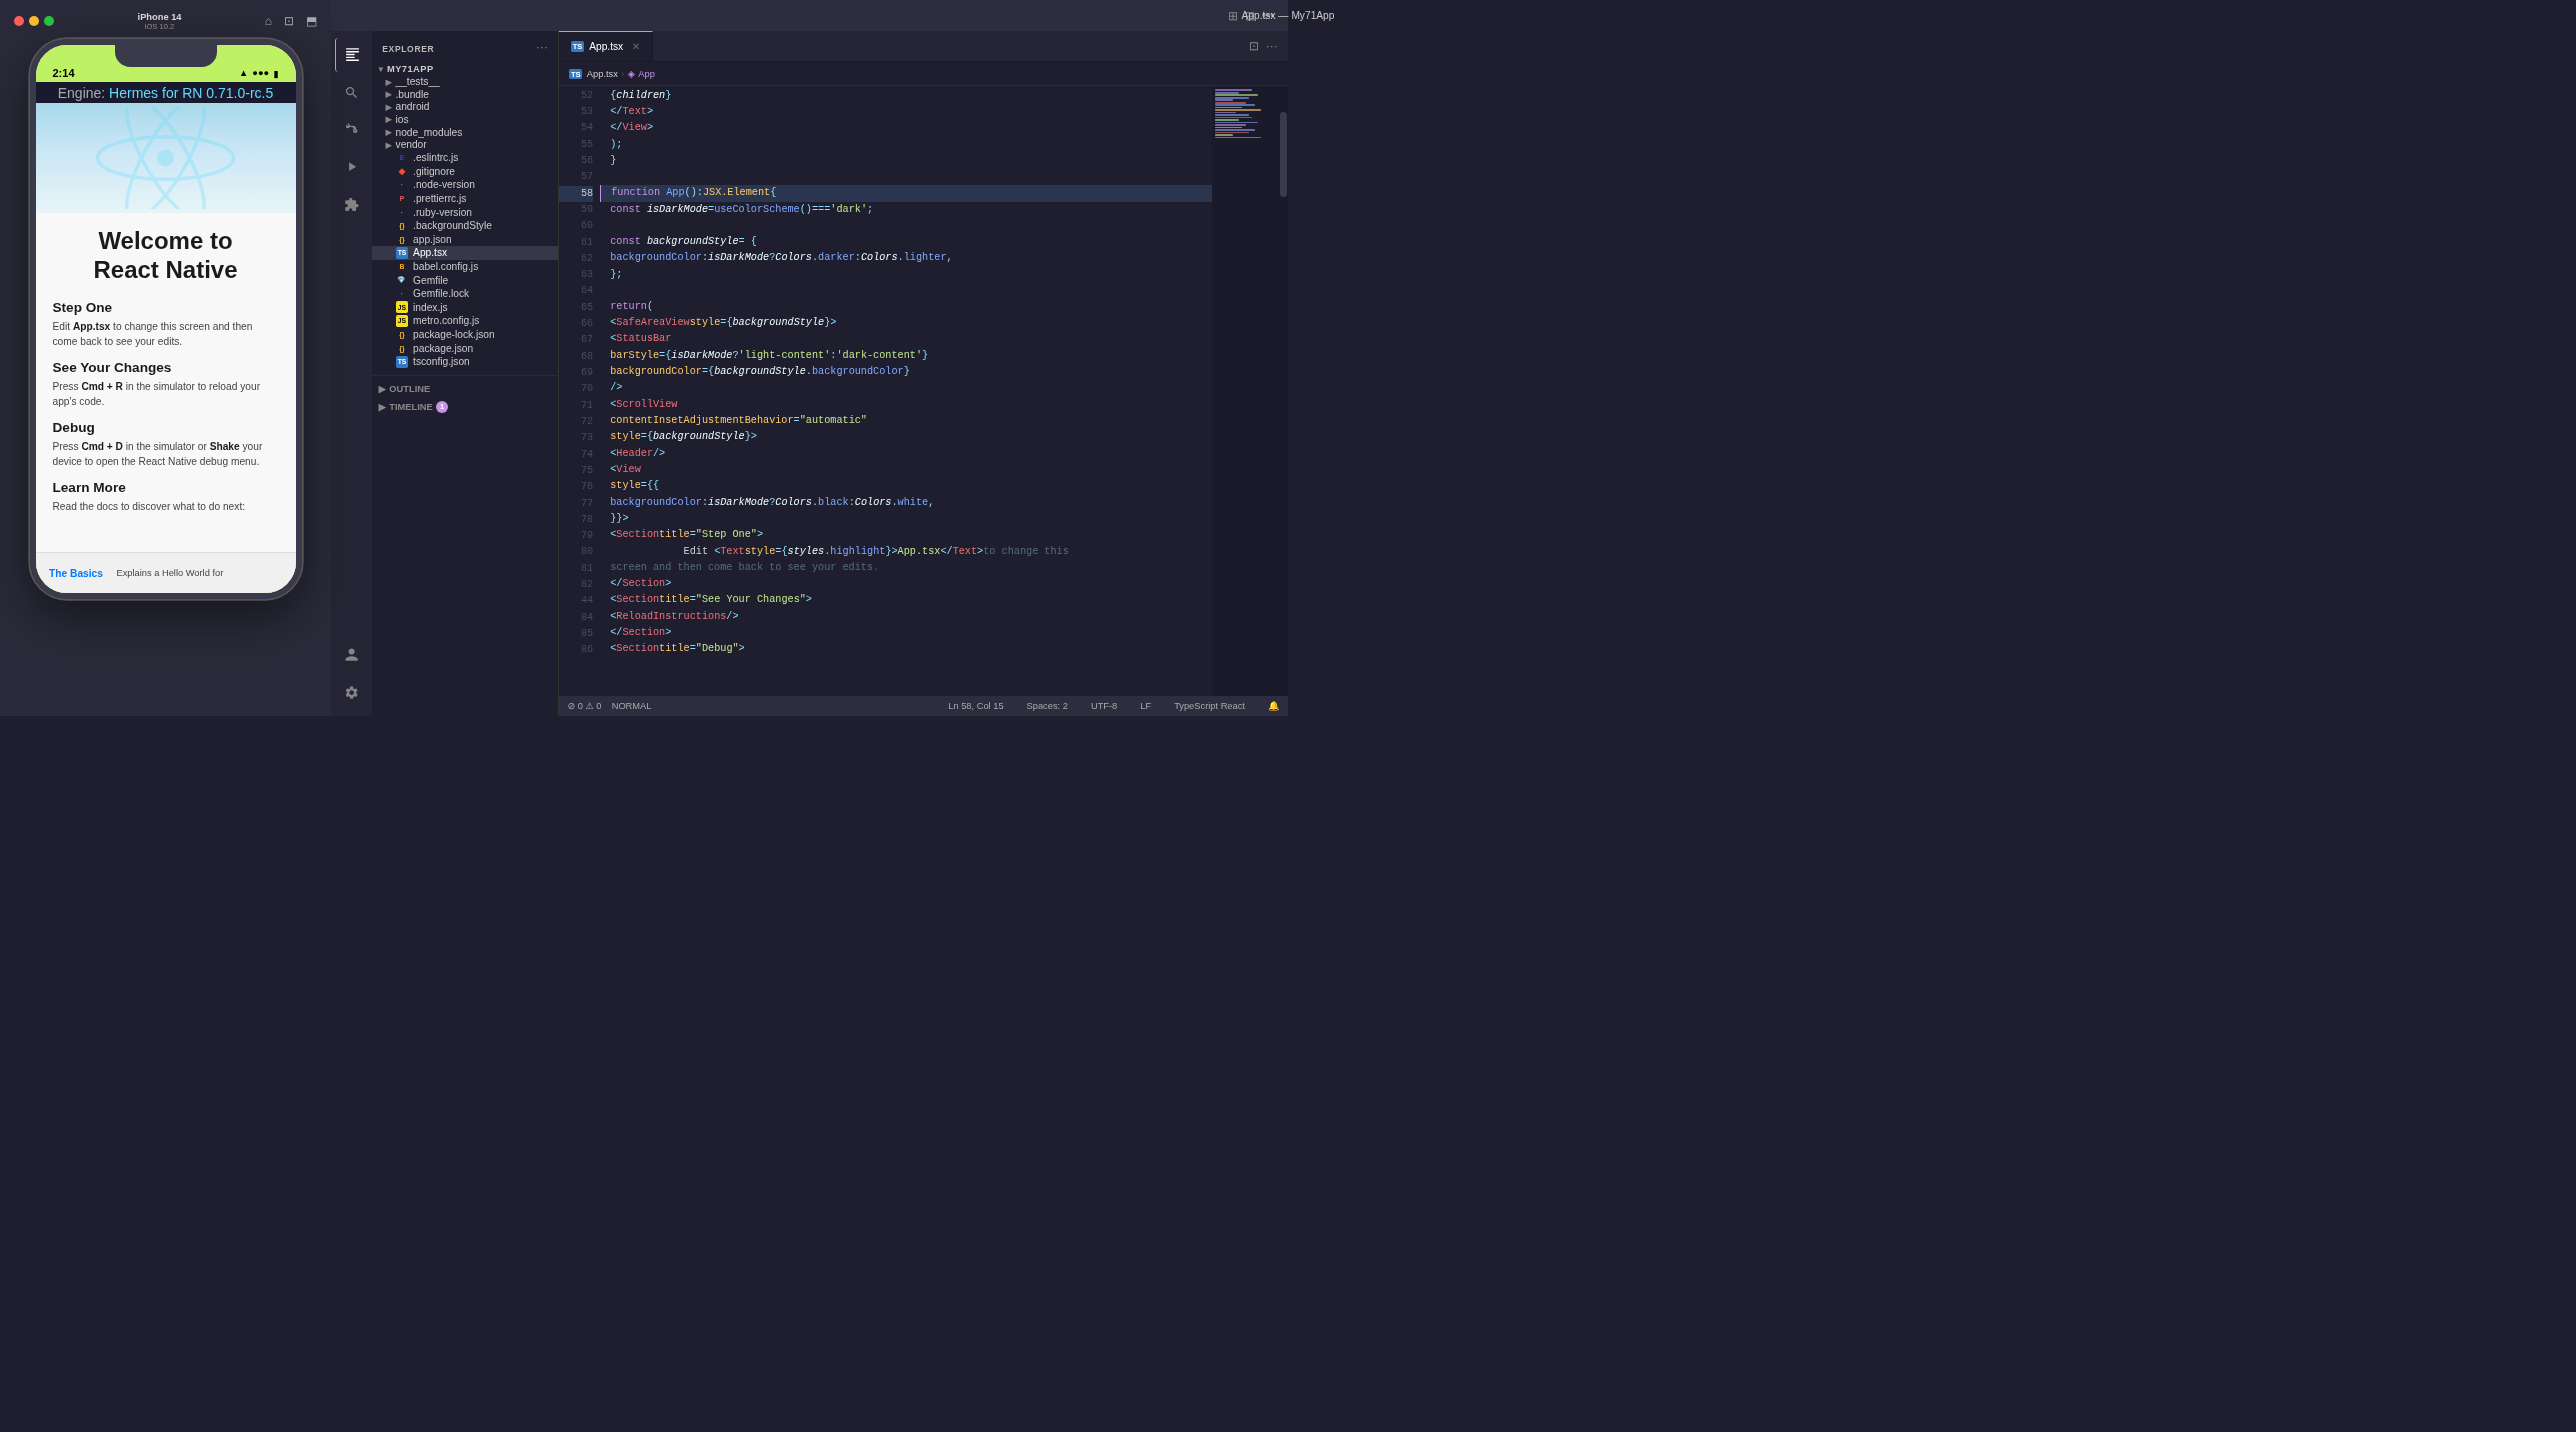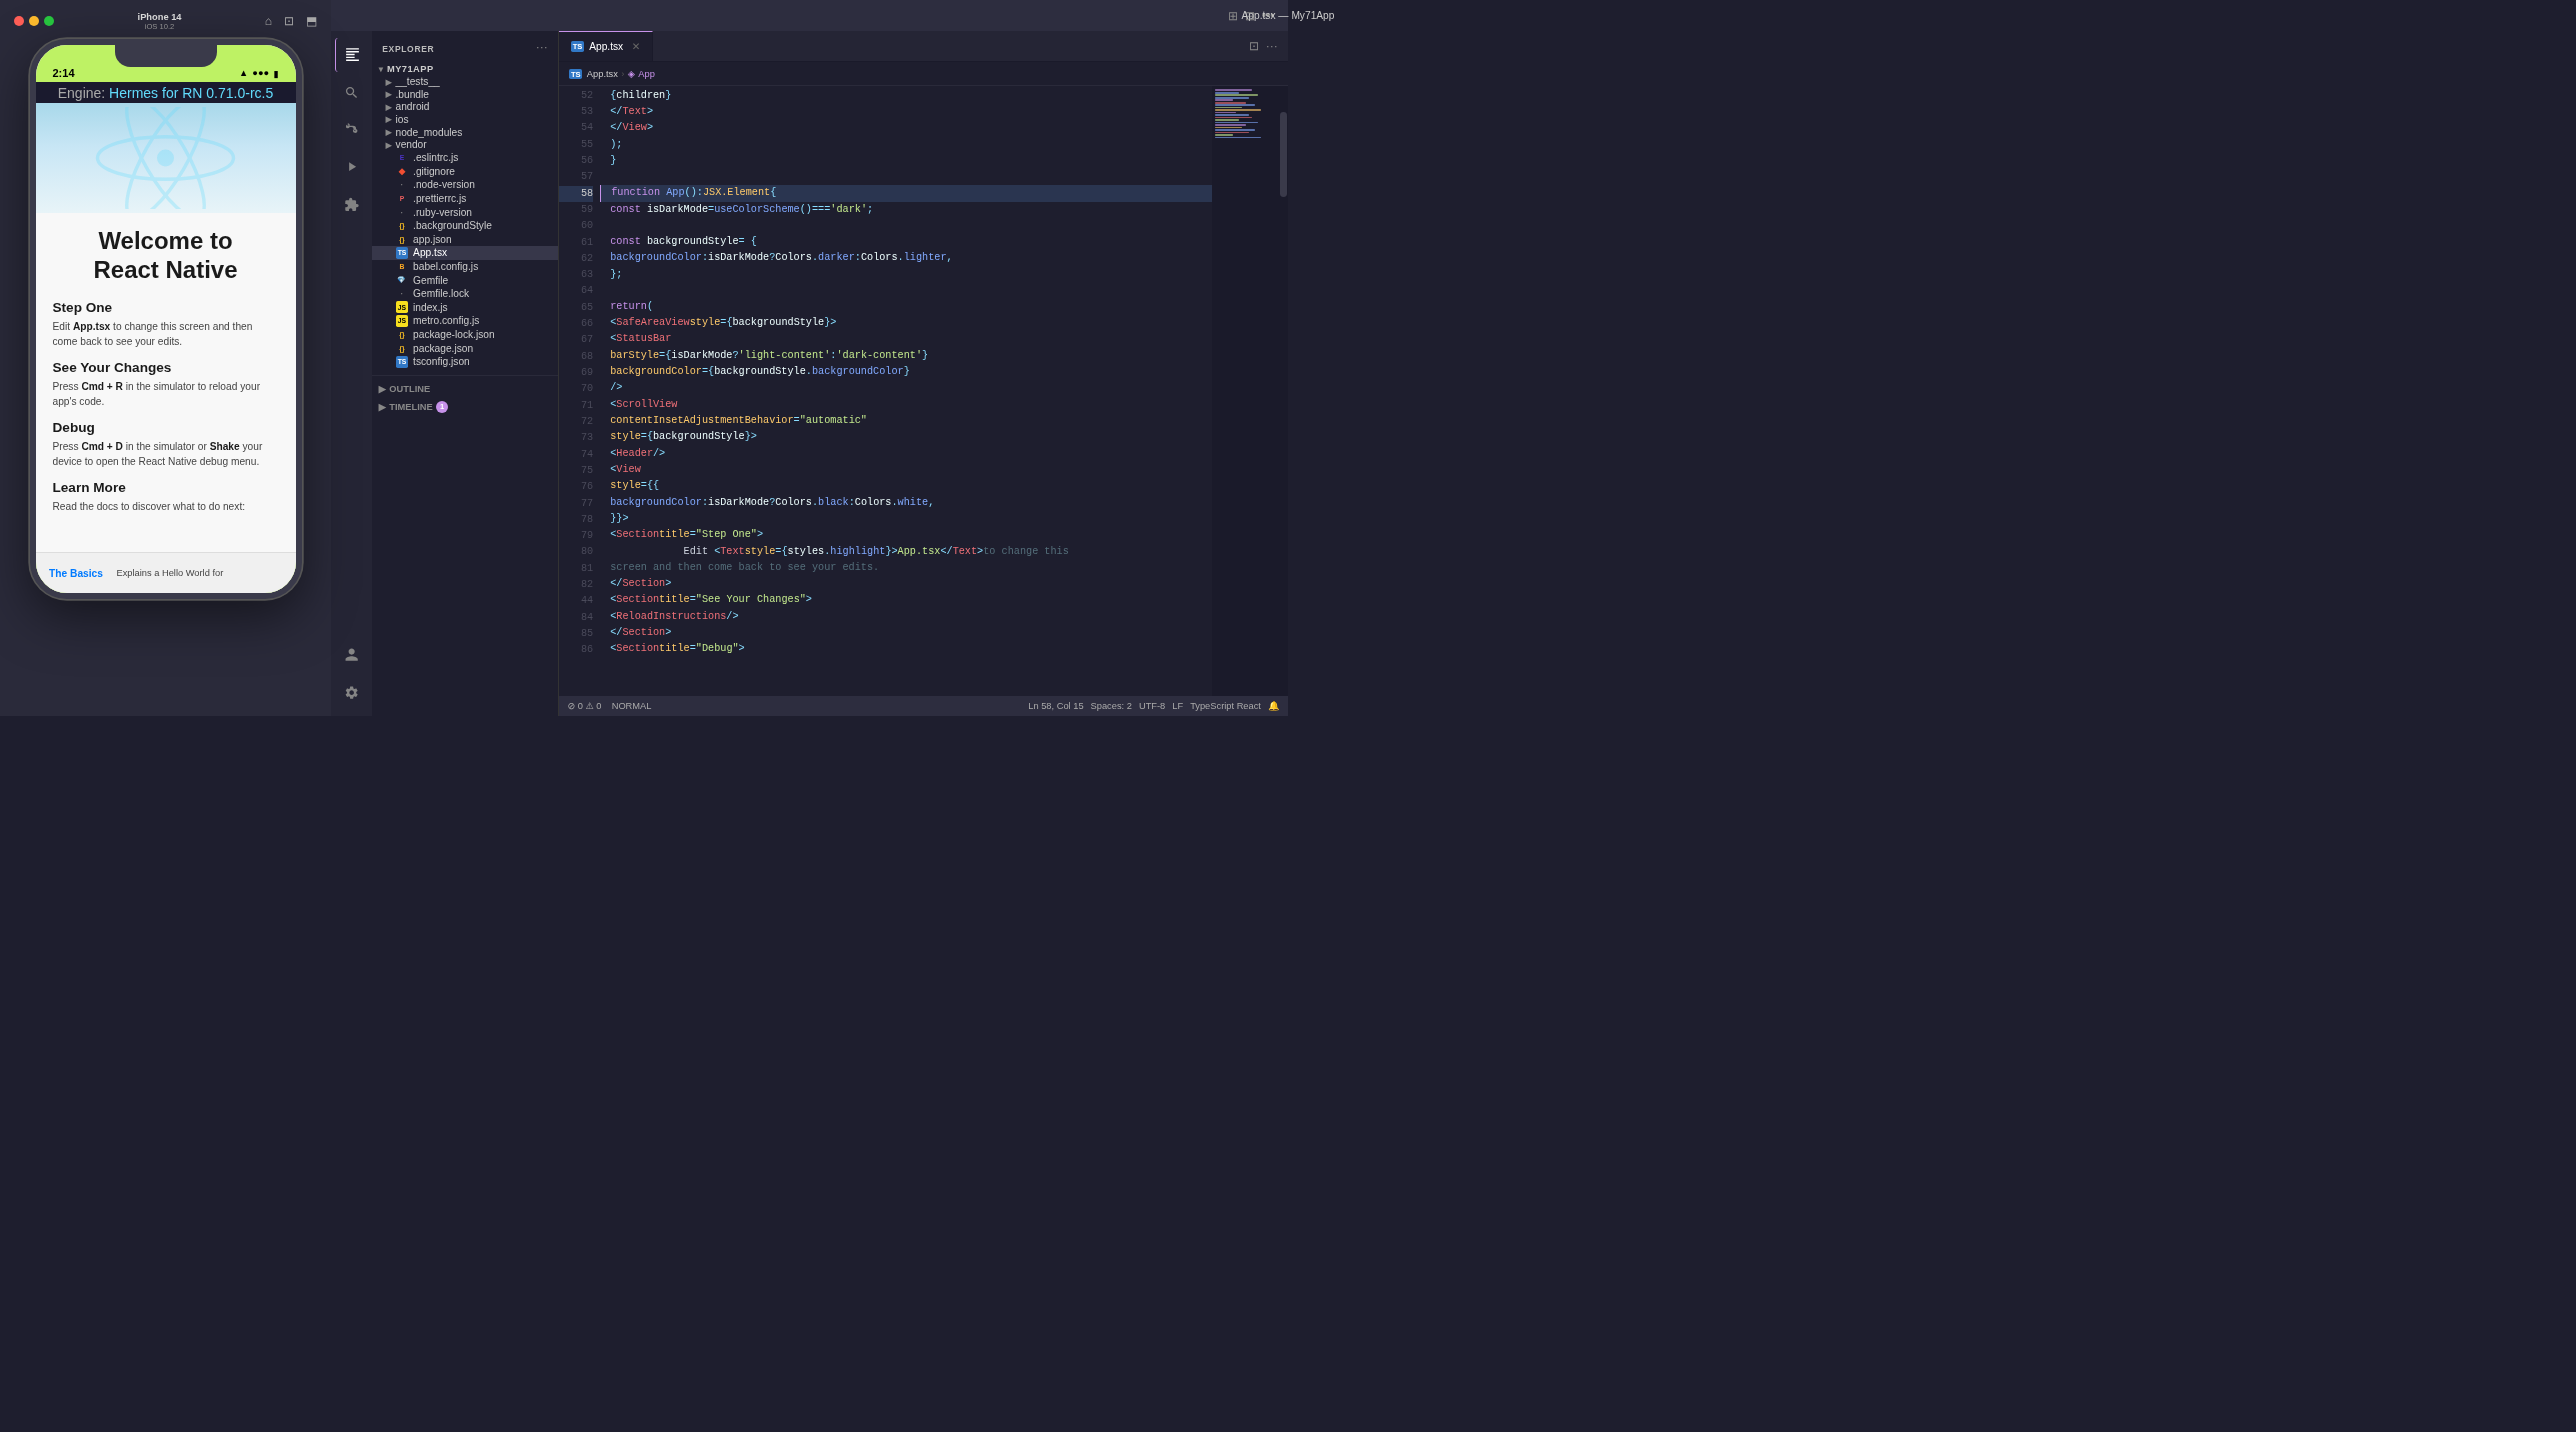--- a/index.html
+++ b/index.html
@@ -498,21 +498,21 @@
     }
 
     
     .kw { color: #c792ea; }       
     .fn { color: #82aaff; }       
     .str { color: #c3e88d; }      
     .cmt { color: #546e7a; }      
     .tag { color: #f07178; }      
     .attr { color: #ffcb6b; }     
     .punct { color: #89ddff; }    
-    .var { color: #eeffff; }      
+    .var { color: #eeffff; font-style: italic; }      
     .type { color: #ffcb6b; }     
     .prop { color: #82aaff; }     
     .jsx-text { color: #c3e88d; }     
 
     .minimap {
       width: 68px;
       background: #1a1a2a;
       flex-shrink: 0;
       position: relative;
       overflow: hidden;
@@ -558,21 +558,21 @@
 
     .status-left {
       display: flex;
       align-items: center;
       gap: 10.2px;
     }
 
     .status-right {
       display: flex;
       align-items: center;
-      gap: 7px;
+      gap: 23px;
     }
 
     .status-item {
       display: flex;
       align-items: center;
       gap: 2.5px;
     }
   </style>
 </head>
 <body>

